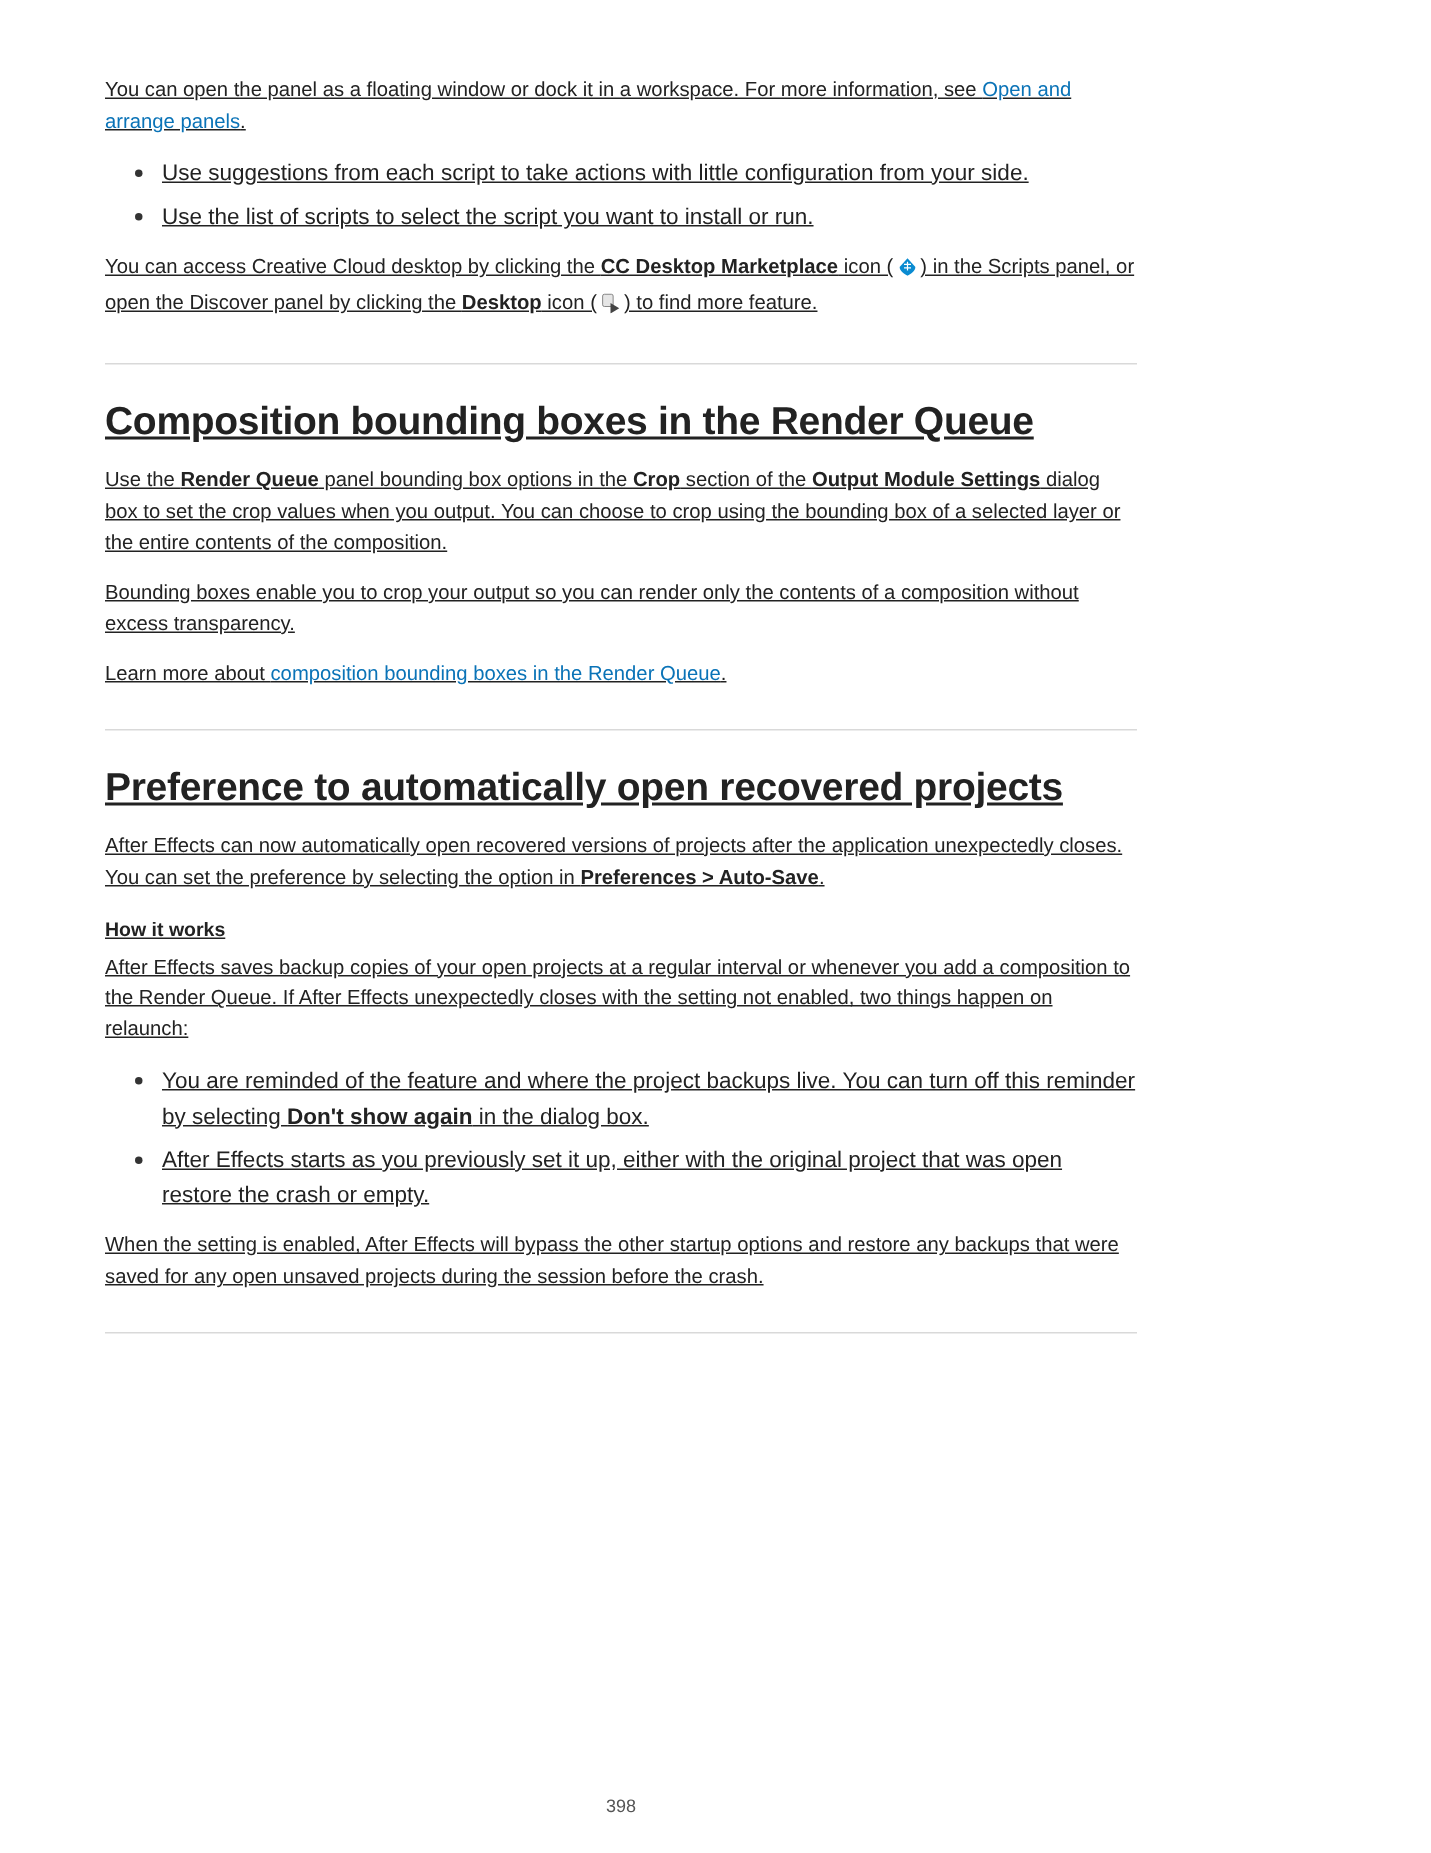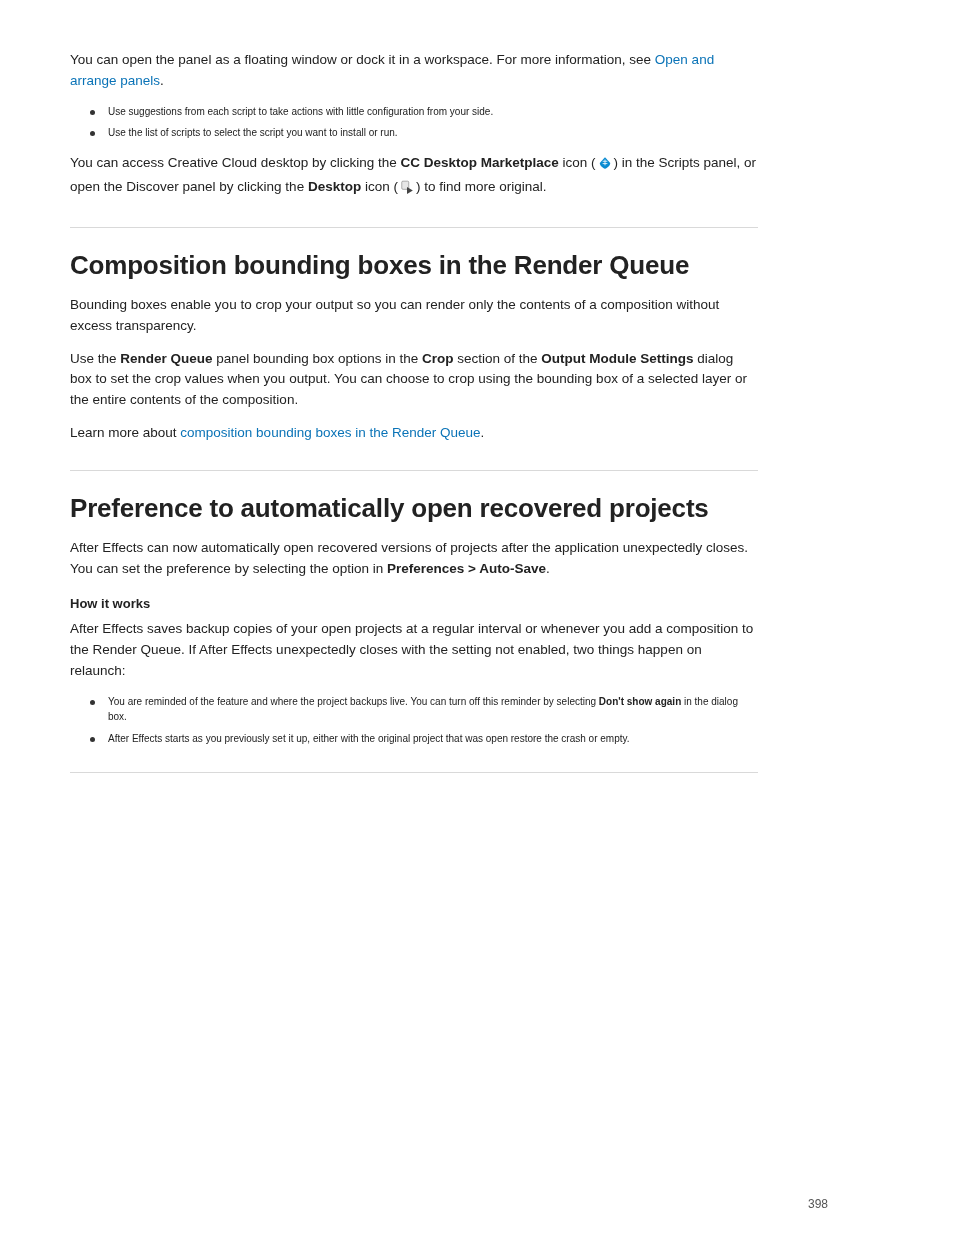--- a/index.html
+++ b/index.html
@@ -9,20 +9,21 @@
     font-family: "Segoe UI", "Helvetica Neue", Arial, sans-serif;
     color: #222;
   }
   .page {
     width: 828px;
     min-height: 1235px;
     margin: 0;
     position: relative;
     box-sizing: border-box;
     padding: 40px 70px 60px 70px;
+    text-decoration: underline;
   }
   .section {
     margin-bottom: 22px;
   }
   p {
     margin: 0 0 12px 0;
     font-size: 13.5px;
     line-height: 1.55;
   }
   .intro-para {
@@ -32,21 +33,21 @@
     color: #0a73b7;
     cursor: pointer;
   }
   ul.bullets {
     list-style: none;
     margin: 0 0 12px 0;
     padding: 0 0 0 20px;
   }
   ul.bullets li {
     position: relative;
-    font-size: 10px;
+    font-size: 15px;
     line-height: 1.55;
     padding-left: 18px;
     margin-bottom: 6px;
   }
   ul.bullets li::before {
     content: "";
     position: absolute;
     left: 0;
     top: 0.6em;
     width: 5px;
@@ -73,21 +74,21 @@
   .icon-inline {
     display: inline-block;
     vertical-align: -3px;
     margin: 0 2px;
   }
   .page-number {
     position: absolute;
     bottom: 24px;
     left: 0;
     right: 0;
-    text-align: right;
+    text-align: center;
     font-size: 12px;
     color: #555;
   }
 </style>
 </head>
 <body>
 
 <div class="page">
 
   <div class="section">
@@ -98,32 +99,32 @@
       <li>Use suggestions from each script to take actions with little configuration from your side.</li>
       <li>Use the list of scripts to select the script you want to install or run.</li>
     </ul>
     <p>
       <span>You can access Creative Cloud desktop by clicking the </span><strong>CC Desktop Marketplace</strong><span> icon (</span><span class="icon-inline"><svg width="14" height="14" viewBox="0 0 24 24">
             <path fill="#0a8bd1" d="M12 2 L3 12 C3 18 12 22 12 22 C12 22 21 18 21 12 L12 2 Z"></path>
             <path stroke="#fff" stroke-width="1.4" fill="none" d="M12 6 L12 16 M8 9 L16 9 M8 13 L16 13"></path>
           </svg></span><span>) in the Scripts panel, or open the Discover panel by clicking the </span><strong>Desktop</strong><span> icon (</span><span class="icon-inline"><svg width="14" height="14" viewBox="0 0 24 24">
             <rect x="3" y="2" width="12" height="14" rx="2" fill="#e6e6e6" stroke="#777" stroke-width="1"></rect>
             <polygon points="12,12 22,18 12,24" fill="#444"></polygon>
-          </svg></span><span>) to find more original.</span>
+          </svg></span><span>) to find more feature.</span>
     </p>
   </div>
 
   <hr class="divider">
 
   <div class="section">
     <h1 class="title">Composition bounding boxes in the Render Queue</h1>
-    <p>Bounding boxes enable you to crop your output so you can render only the contents of a composition without excess transparency.</p>
     <p>
       <span>Use the </span><strong>Render Queue</strong><span> panel bounding box options in the </span><strong>Crop</strong><span> section of the </span><strong>Output Module Settings</strong><span> dialog box to set the crop values when you output. You can choose to crop using the bounding box of a selected layer or the entire contents of the composition.</span>
     </p>
+    <p>Bounding boxes enable you to crop your output so you can render only the contents of a composition without excess transparency.</p>
     <p>
       <span>Learn more about </span><span class="link">composition bounding boxes in the Render Queue</span><span>.</span>
     </p>
   </div>
 
   <hr class="divider">
 
   <div class="section">
     <h1 class="title">Preference to automatically open recovered projects</h1>
     <p>
@@ -132,18 +133,19 @@
     <h2 class="subhead">How it works</h2>
     <p>After Effects saves backup copies of your open projects at a regular interval or whenever you add a composition to the Render Queue. If After Effects unexpectedly closes with the setting not enabled, two things happen on relaunch:</p>
     <ul class="bullets">
       <li>
         <span>You are reminded of the feature and where the project backups live. You can turn off this reminder by selecting </span><strong>Don't show again</strong><span> in the dialog box.</span><span></span>
       </li>
       <li>
         <span></span><strong></strong><span></span><span>After Effects starts as you previously set it up, either with the original project that was open restore the crash or empty.</span>
       </li>
     </ul>
+    <p>When the setting is enabled, After Effects will bypass the other startup options and restore any backups that were saved for any open unsaved projects during the session before the crash.</p>
   </div>
 
   <hr class="divider">
 
   <div class="page-number">398</div>
 </div>
 
 </body></html>

